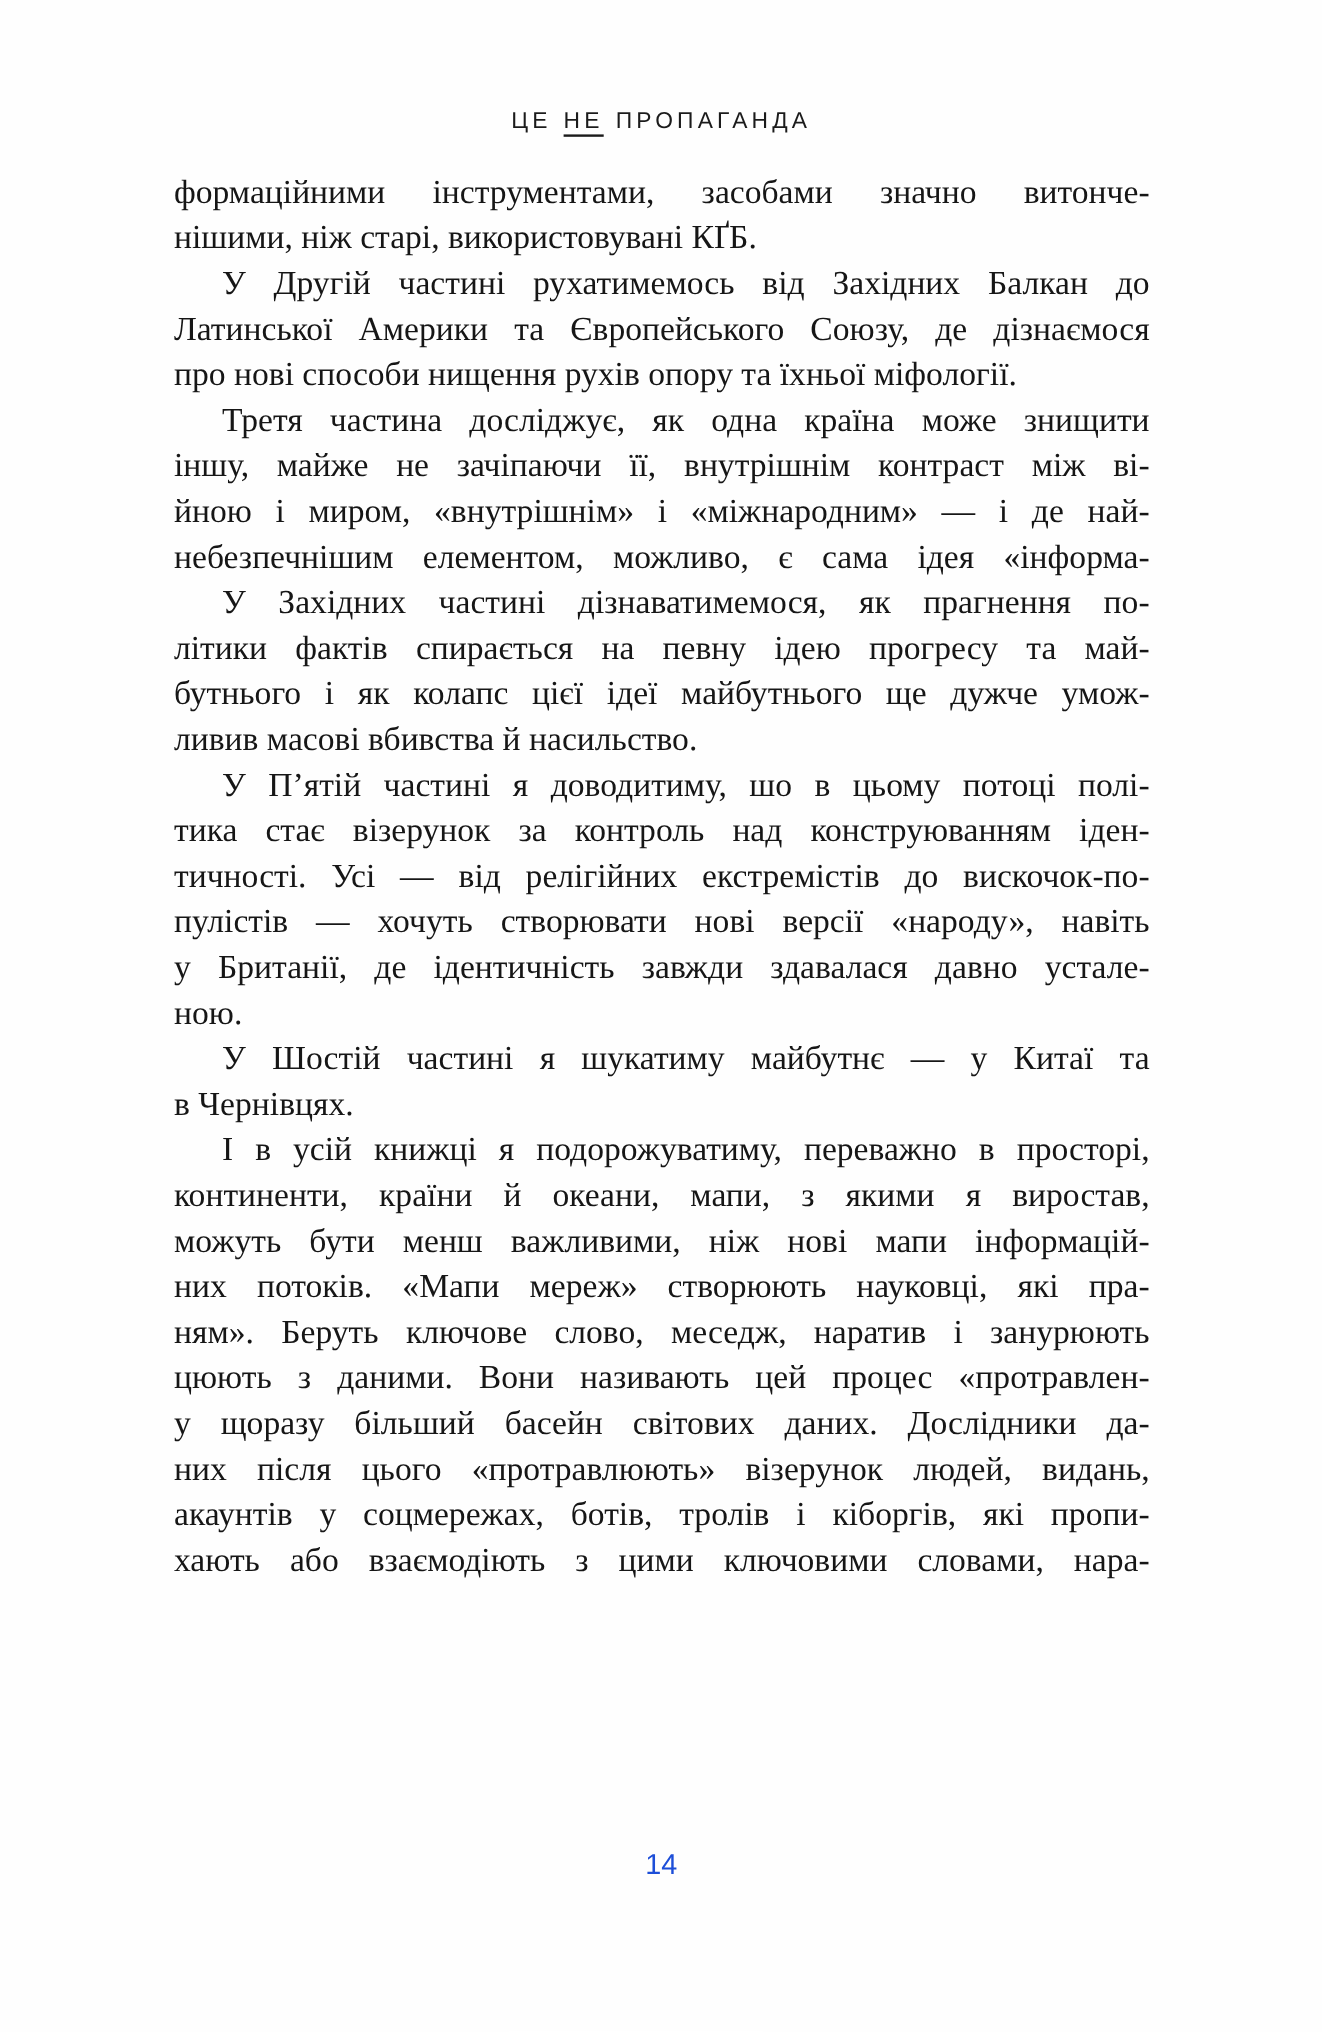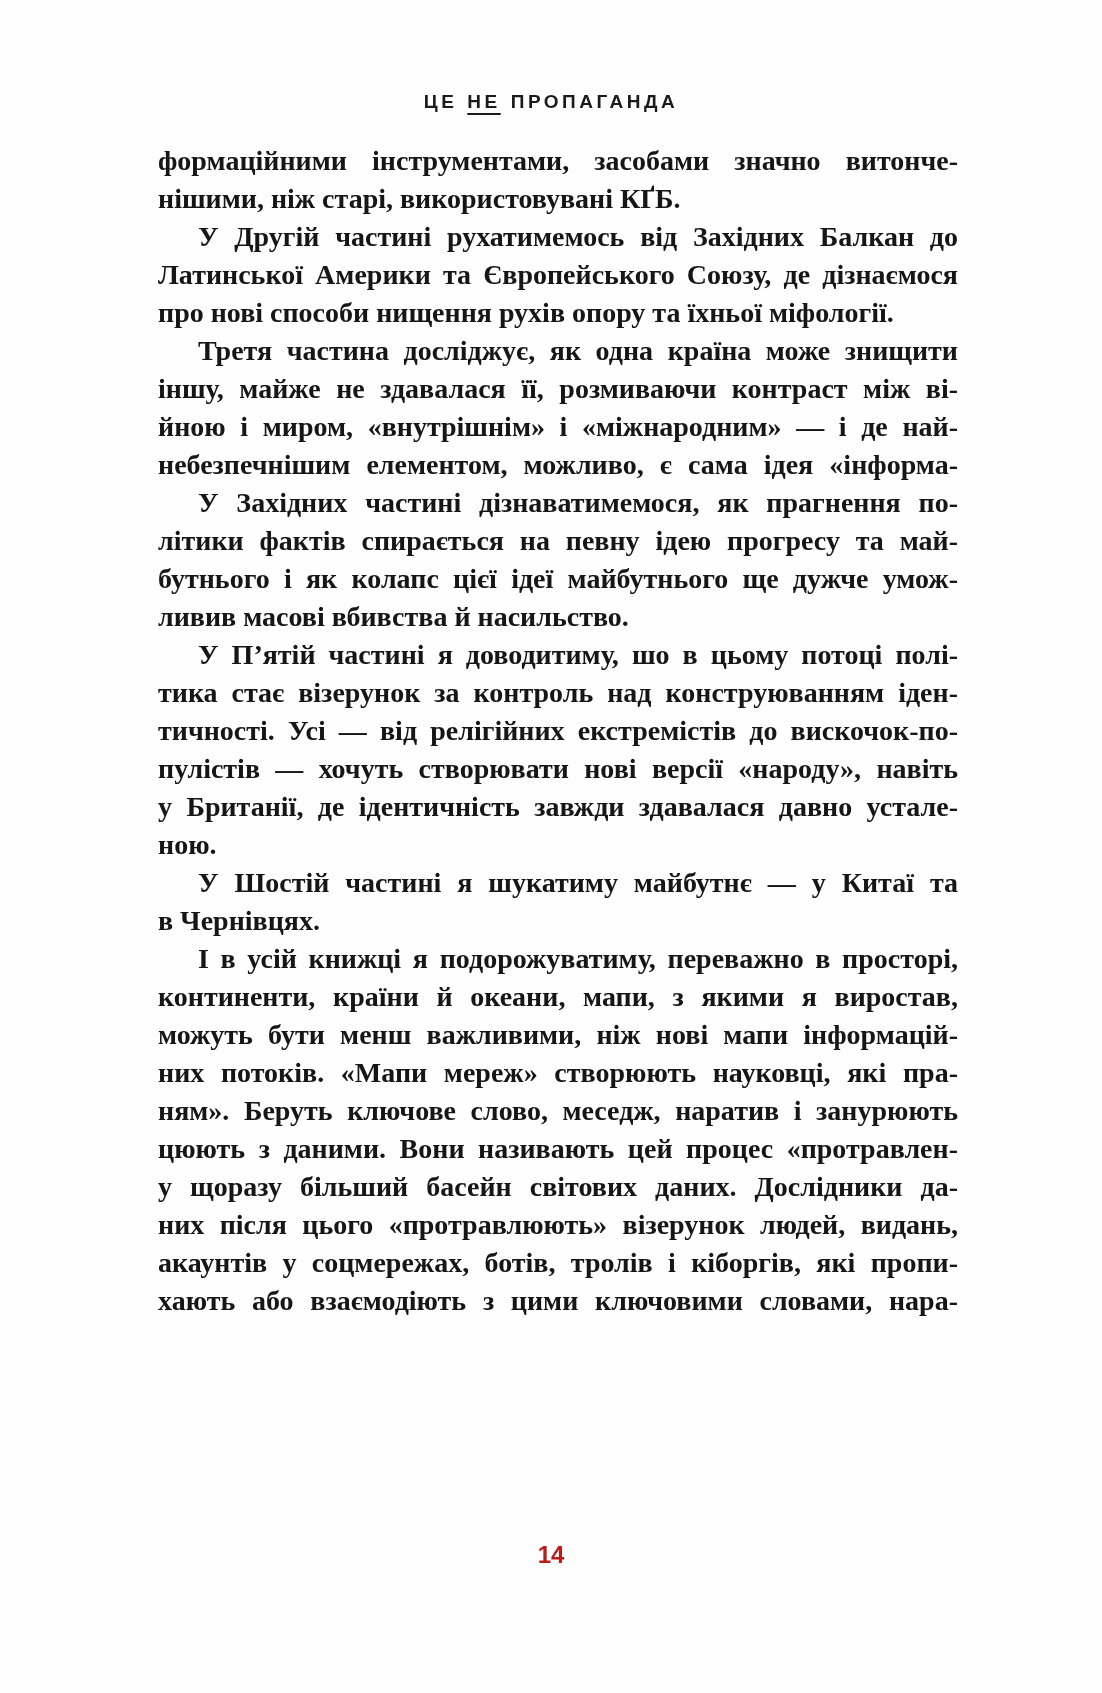--- a/index.html
+++ b/index.html
@@ -6,21 +6,20 @@
     margin: 0;
     padding: 0;
     background: #ffffff;
   }
   .page {
     position: relative;
     width: 1102px;
     height: 1693px;
     background: #fefefe;
     overflow: hidden;
-    font-weight: bold;
   }
   .running-head {
     position: absolute;
     top: 90px;
     left: 0;
     width: 1102px;
     text-align: center;
     font-family: "Liberation Sans", sans-serif;
     font-size: 19px;
     line-height: 24px;
@@ -42,58 +41,57 @@
     font-family: "Liberation Serif", "DejaVu Serif", serif;
     font-size: 28px;
     line-height: 38px;
     color: #161616;
   }
   .line {
     text-align: justify;
     text-align-last: justify;
     -moz-text-align-last: justify;
     white-space: normal;
-    margin-left: 13px;
   }
   .line.end {
     text-align-last: left;
     -moz-text-align-last: left;
   }
   .line.indent {
     text-indent: 40px;
   }
   .page-number {
     position: absolute;
     top: 1540px;
     left: 0;
     width: 1102px;
     text-align: center;
     font-family: "Liberation Sans", sans-serif;
     font-size: 24px;
     line-height: 30px;
-    color: #b91c1c;
+    color: #1d4ed8;
   }
 </style>
 </head>
 <body>
 
 <div class="page">
 
   <div class="running-head">
     <span class="word">ЦЕ</span><span class="word underlined">НЕ</span><span class="word">ПРОПАГАНДА</span>
   </div>
 
   <div class="text-block">
       <div class="line">формаційними інструментами, засобами значно витонче-</div>
       <div class="line end">нішими, ніж старі, використовувані КҐБ.</div>
       <div class="line indent">У Другій частині рухатимемось від Західних Балкан до</div>
       <div class="line">Латинської Америки та Європейського Союзу, де дізнаємося</div>
       <div class="line end">про нові способи нищення рухів опору та їхньої міфології.</div>
       <div class="line indent">Третя частина досліджує, як одна країна може знищити</div>
-      <div class="line">іншу, майже не здавалася її, розмиваючи контраст між ві-</div>
+      <div class="line">іншу, майже не зачіпаючи її, внутрішнім контраст між ві-</div>
       <div class="line">йною і миром, «внутрішнім» і «міжнародним» — і де най-</div>
       <div class="line">небезпечнішим елементом, можливо, є сама ідея «інформа-</div>
       <div class="line indent">У Західних частині дізнаватимемося, як прагнення по-</div>
       <div class="line">літики фактів спирається на певну ідею прогресу та май-</div>
       <div class="line">бутнього і як колапс цієї ідеї майбутнього ще дужче умож-</div>
       <div class="line end">ливив масові вбивства й насильство.</div>
       <div class="line indent">У П’ятій частині я доводитиму, шо в цьому потоці полі-</div>
       <div class="line">тика стає візерунок за контроль над конструюванням іден-</div>
       <div class="line">тичності. Усі — від релігійних екстремістів до вискочок-по-</div>
       <div class="line">пулістів — хочуть створювати нові версії «народу», навіть</div>

